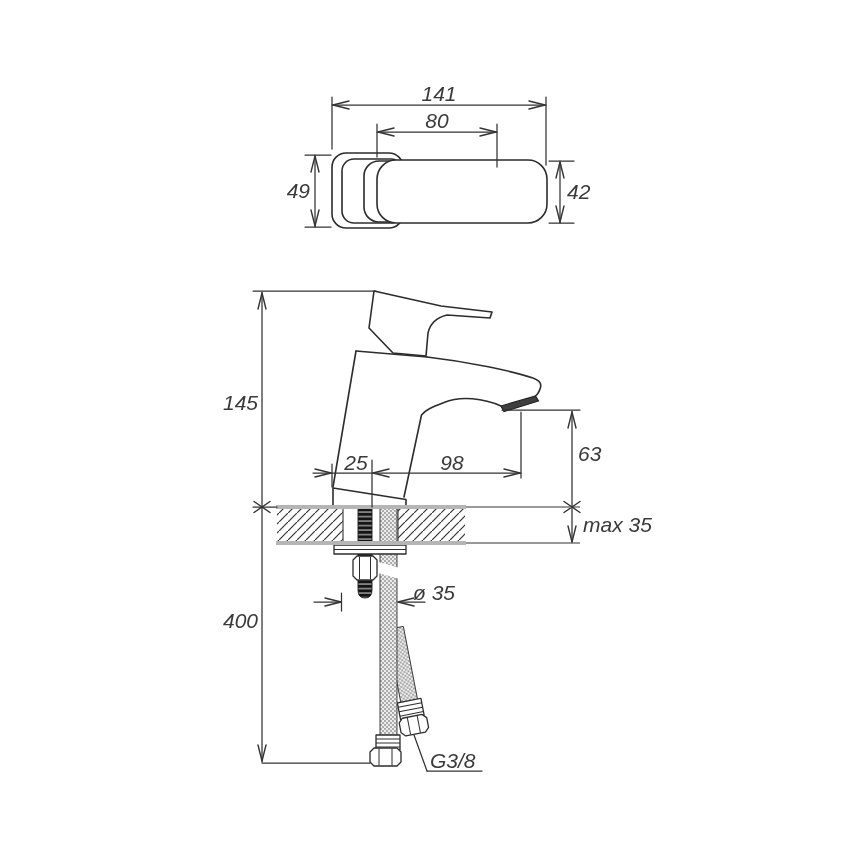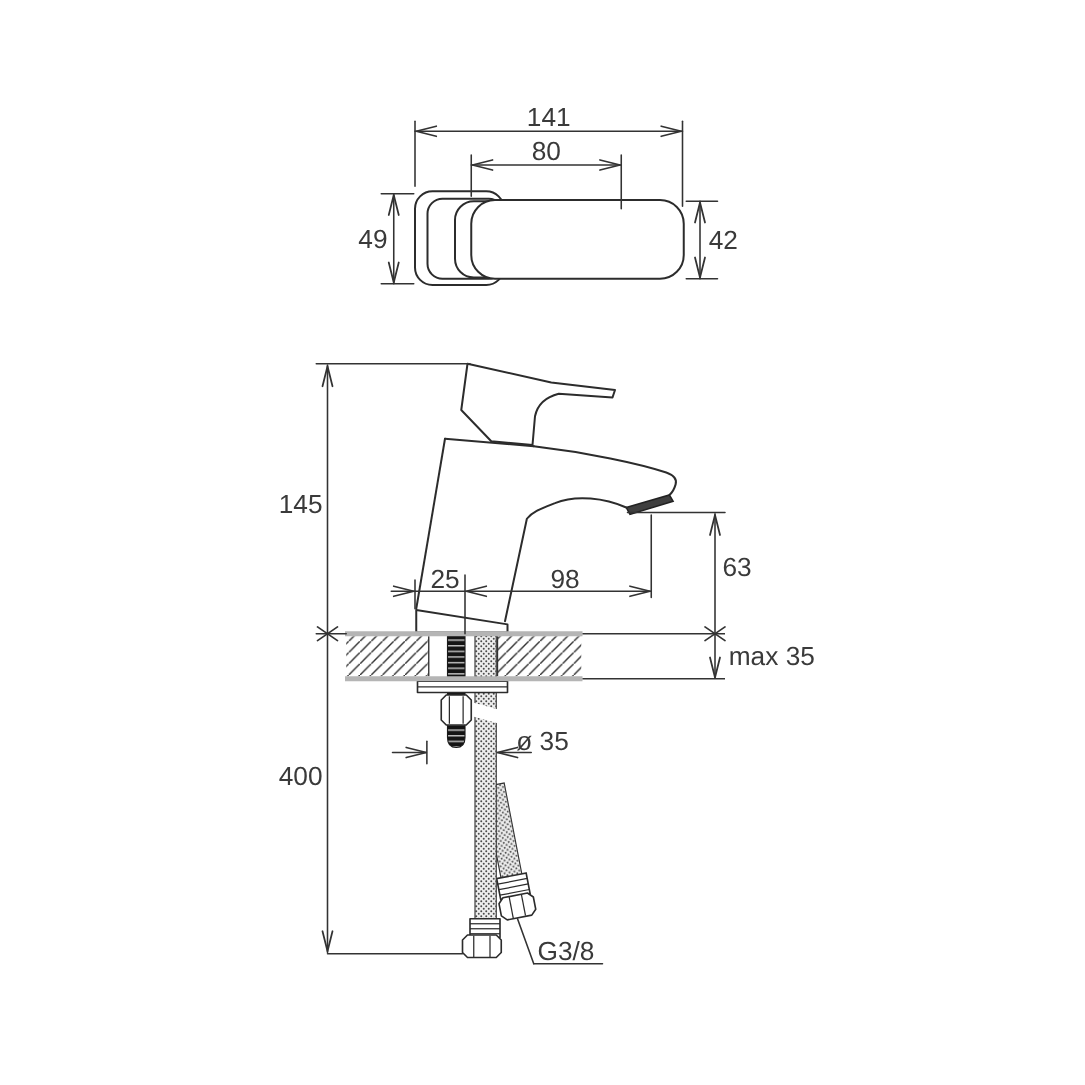--- a/index.html
+++ b/index.html
@@ -1,17 +1,17 @@
 <!DOCTYPE html>
 <html><head>
 <meta charset="utf-8">
 <style>
   html,body{margin:0;padding:0;background:#ffffff;}
   #canvas{position:relative;width:868px;height:868px;background:#ffffff;overflow:hidden;
-          font-family:"Liberation Sans", sans-serif;}
+          font-family:"Liberation Sans", sans-serif;font-style:italic;}
   svg{display:block;}
   .outline{fill:none;stroke:#2c2c2c;stroke-width:1.6;stroke-linejoin:round;stroke-linecap:round;}
   .outline-f{fill:#ffffff;stroke:#2c2c2c;stroke-width:1.6;stroke-linejoin:round;}
   .dim{fill:none;stroke:#333333;stroke-width:1.25;stroke-linecap:round;}
   .arrow{fill:none;stroke:#333333;stroke-width:1.4;stroke-linecap:round;stroke-linejoin:round;}
   .deckline{fill:none;stroke:#b5b5b5;stroke-width:4;}
   .thin{fill:none;stroke:#333333;stroke-width:1.1;}
   .dimtext{font-family:"Liberation Sans", sans-serif;font-size:21px;fill:#3a3a3a;}
   .part{fill:#ffffff;stroke:#2c2c2c;stroke-width:1.3;stroke-linejoin:round;}
   .partline{fill:none;stroke:#2c2c2c;stroke-width:1;}

